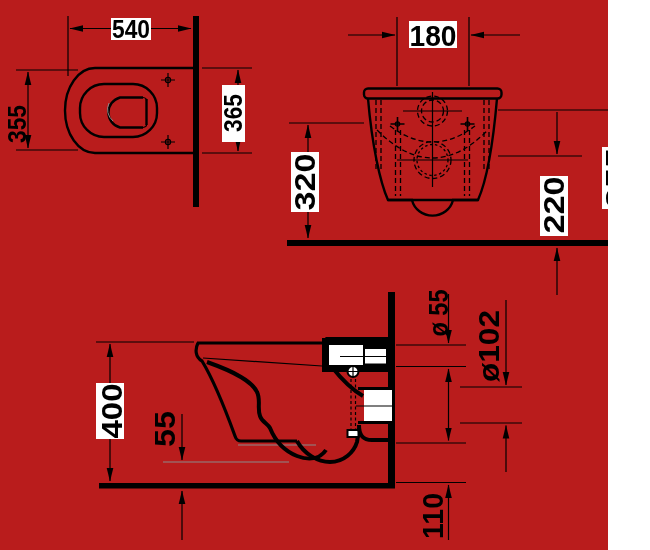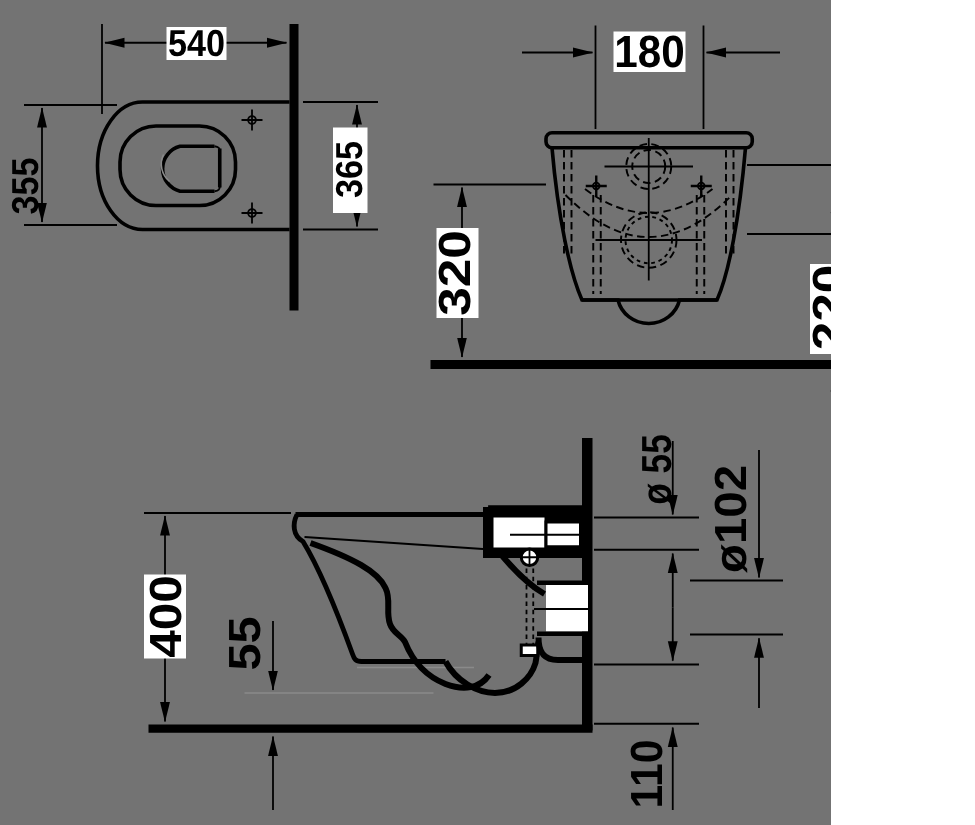--- a/index.html
+++ b/index.html
@@ -1,16 +1,16 @@
 <!DOCTYPE html>
 <html><head>
 <meta charset="utf-8">
 <style>
   html,body{margin:0;padding:0;background:#fff;}
-  .sheet{position:relative;width:554px;height:550px;background:#737373;overflow:hidden;}
+  .sheet{position:relative;width:608px;height:550px;background:#b91c1c;overflow:hidden;}
   svg{display:block;}
   text{font-family:"Liberation Sans","DejaVu Sans",sans-serif;font-weight:bold;fill:#000;}
   .t25{font-size:25px;}
   .t30{font-size:30px;}
   .t28{font-size:28px;}
   .thin{stroke:#000;stroke-width:1.2;fill:none;}
   .gray{stroke:#8a8a8a;stroke-width:1;fill:none;}
   .thick2{stroke:#000;stroke-width:2.4;fill:none;}
   .thick3{stroke:#000;stroke-width:3.2;fill:none;}
   .thick4{stroke:#000;stroke-width:4;fill:none;}

